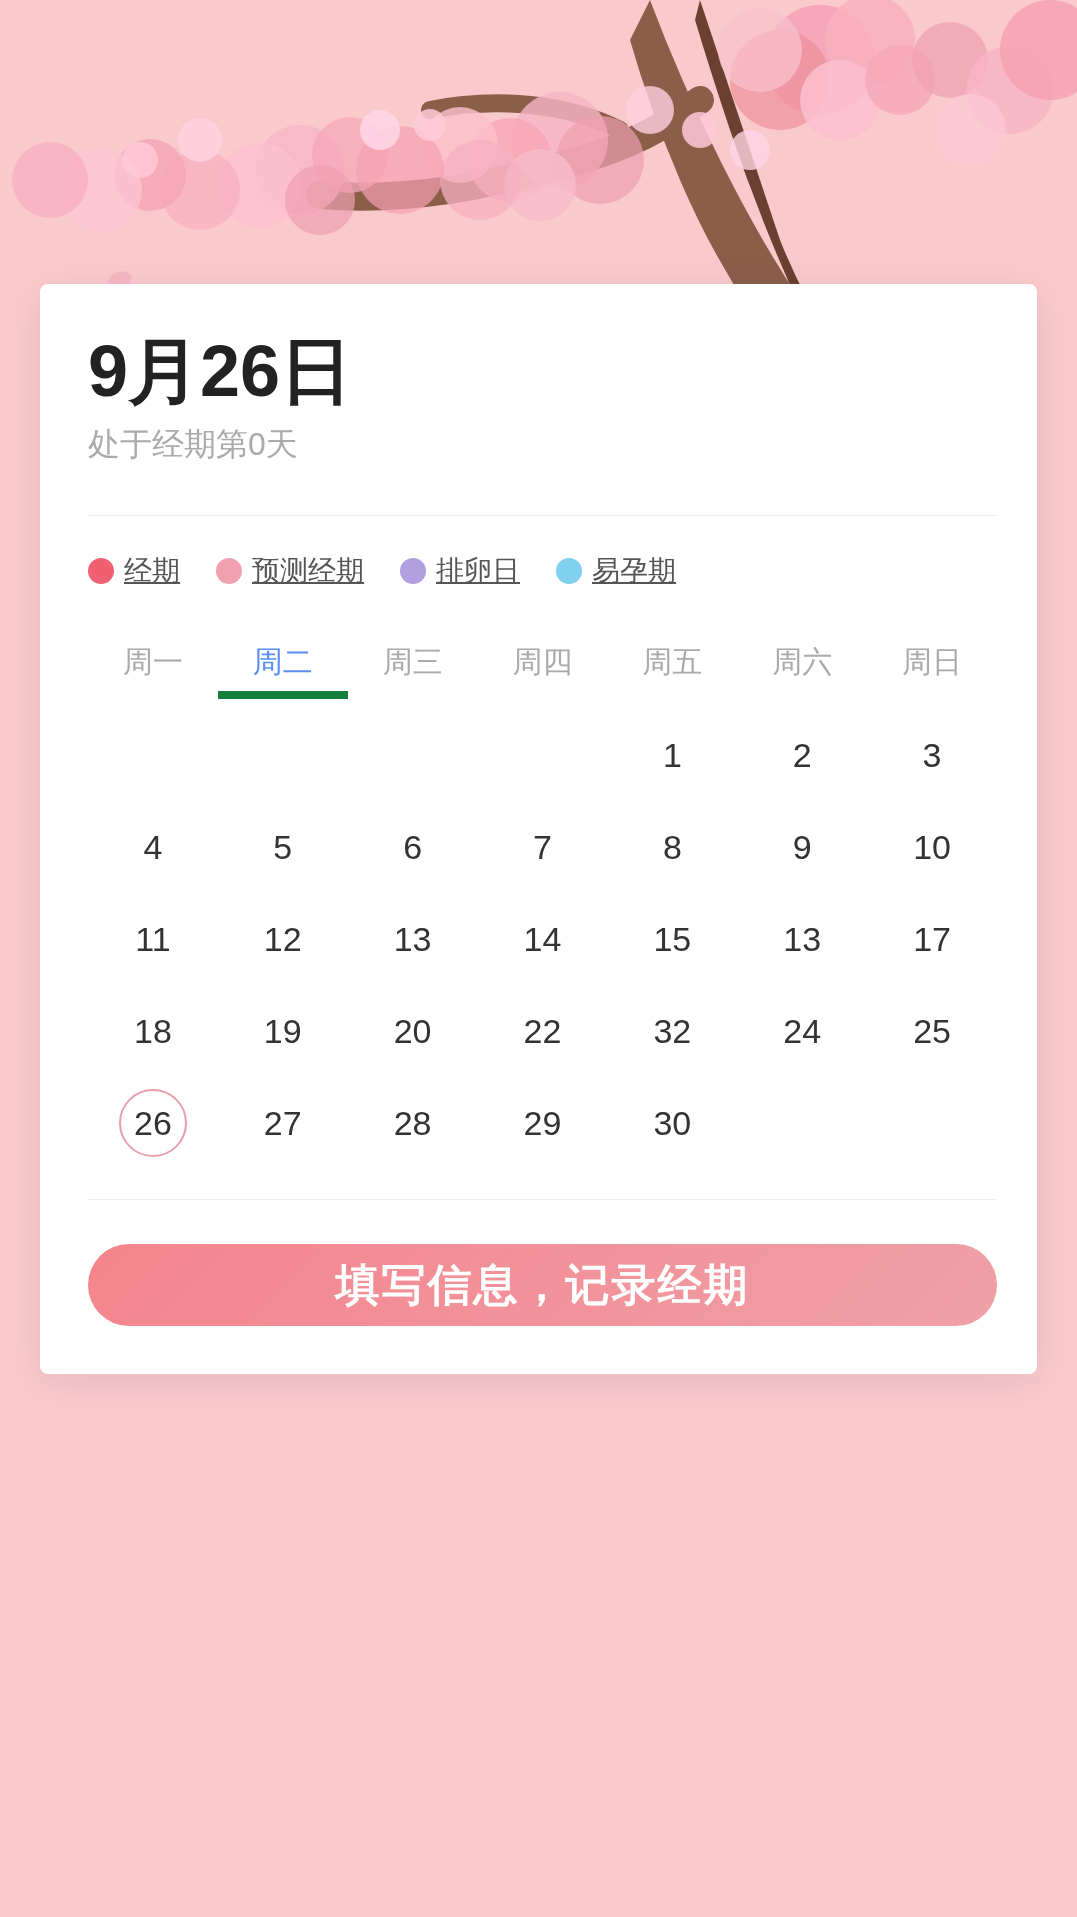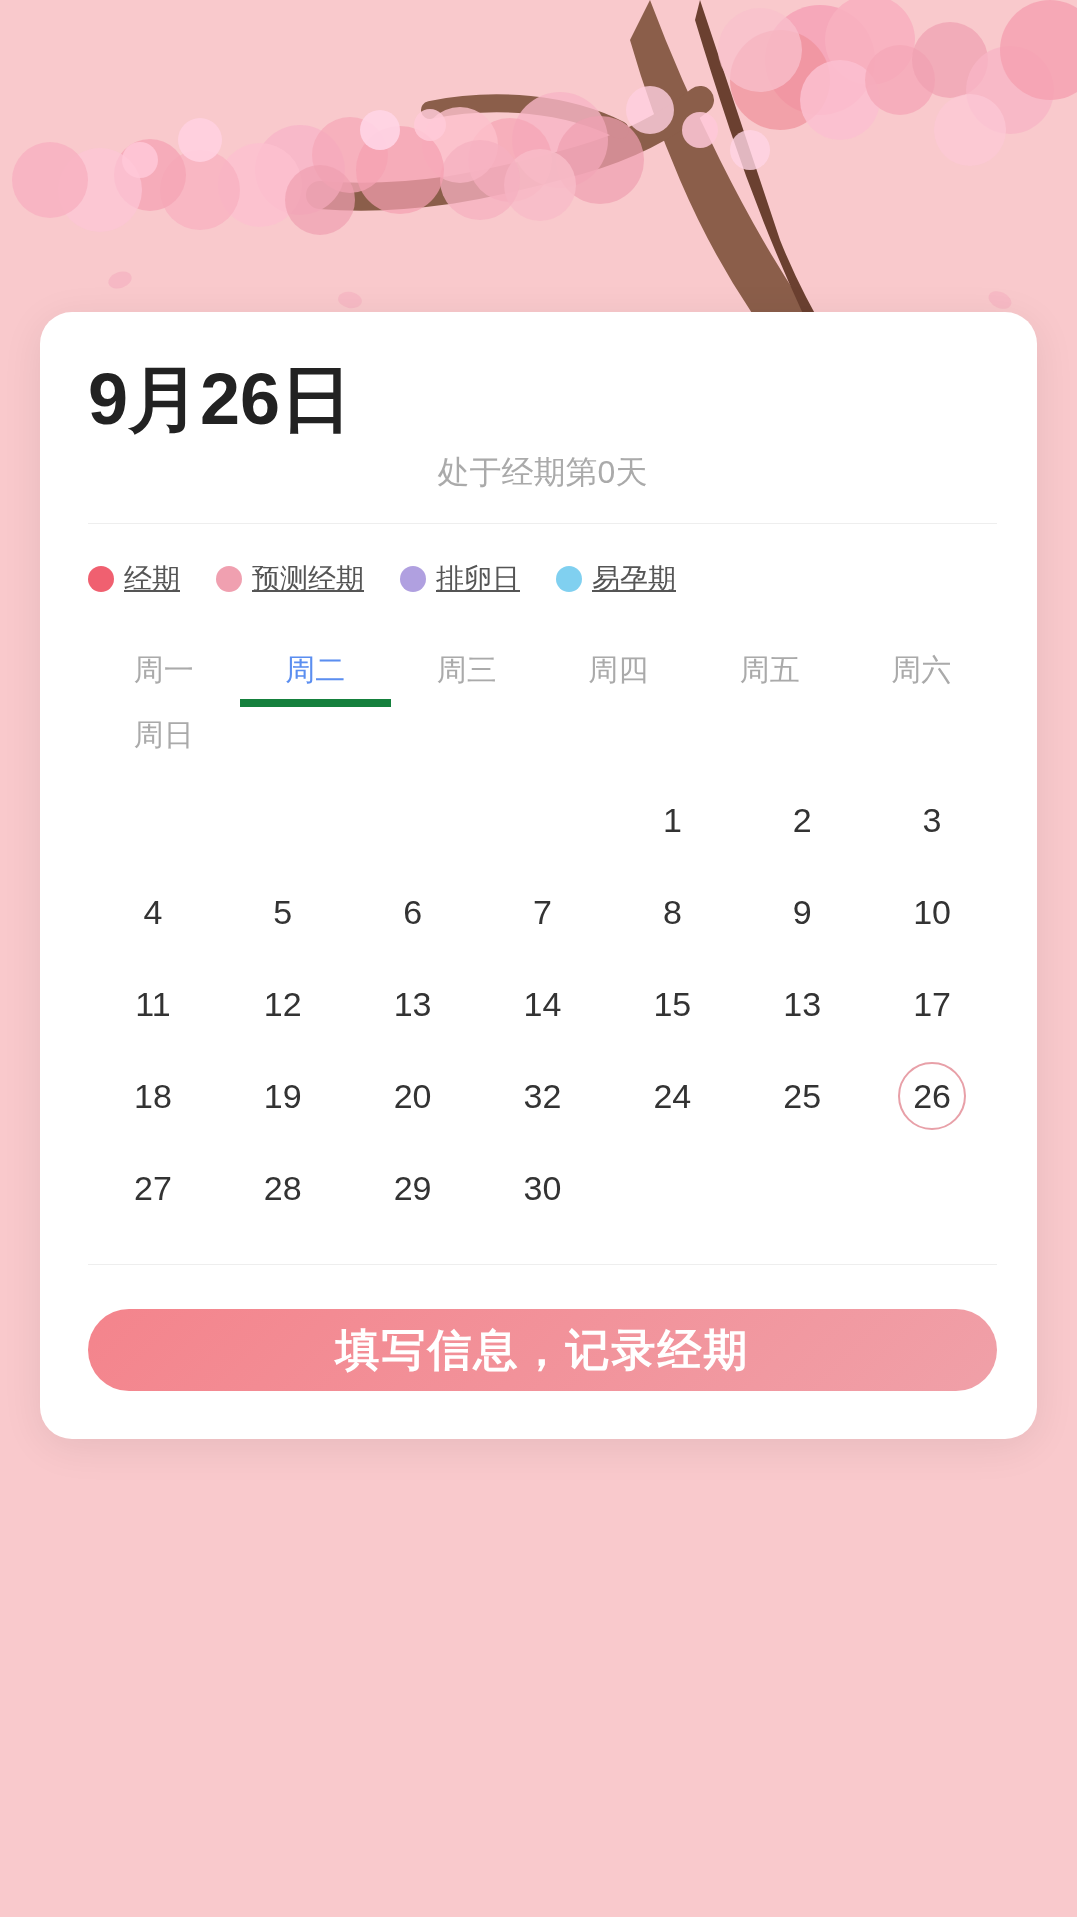--- a/index.html
+++ b/index.html
@@ -23,42 +23,41 @@
     }
 
     .bg-illustration svg {
       width: 100%;
       height: 100%;
     }
 
     
     .card {
       position: absolute;
-      top: 312px;
+      top: 284px;
       left: 40px;
       right: 40px;
       background: #ffffff;
-      border-radius: 32px;
+      border-radius: 8px;
       padding: 48px 40px 48px 48px;
       box-shadow: 0 8px 40px rgba(0,0,0,0.08);
     }
 
     .date-title {
       font-size: 72px;
       font-weight: 700;
       color: #222222;
       line-height: 1.1;
       margin-bottom: 12px;
     }
 
     .date-subtitle {
       font-size: 32px;
       color: #aaaaaa;
-      margin-bottom: 28px;
-      text-align: center;
+      margin-bottom: 48px;
     }
 
     .divider {
       height: 1px;
       background: #eeeeee;
       margin-bottom: 36px;
     }
 
     
     .legend {
@@ -87,21 +86,21 @@
       text-decoration: underline;
     }
 
     
     .calendar {
       width: 100%;
     }
 
     .weekdays {
       display: grid;
-      grid-template-columns: repeat(6, 1fr);
+      grid-template-columns: repeat(7, 1fr);
       margin-bottom: 16px;
     }
 
     .weekday {
       text-align: center;
       font-size: 30px;
       color: #aaaaaa;
       padding: 8px 0;
     }
 
@@ -320,20 +319,23 @@
         <div class="calendar-cell">
           <div class="day-number">18</div>
         </div>
         <div class="calendar-cell">
           <div class="day-number">19</div>
         </div>
         <div class="calendar-cell">
           <div class="day-number">20</div>
         </div>
         <div class="calendar-cell">
+          <div class="day-number">22</div>
+        </div>
+        <div class="calendar-cell">
           <div class="day-number">32</div>
         </div>
         <div class="calendar-cell">
           <div class="day-number">24</div>
         </div>
         <div class="calendar-cell">
           <div class="day-number">25</div>
         </div>
         <div class="calendar-cell">
           <div class="day-number today">26</div>

